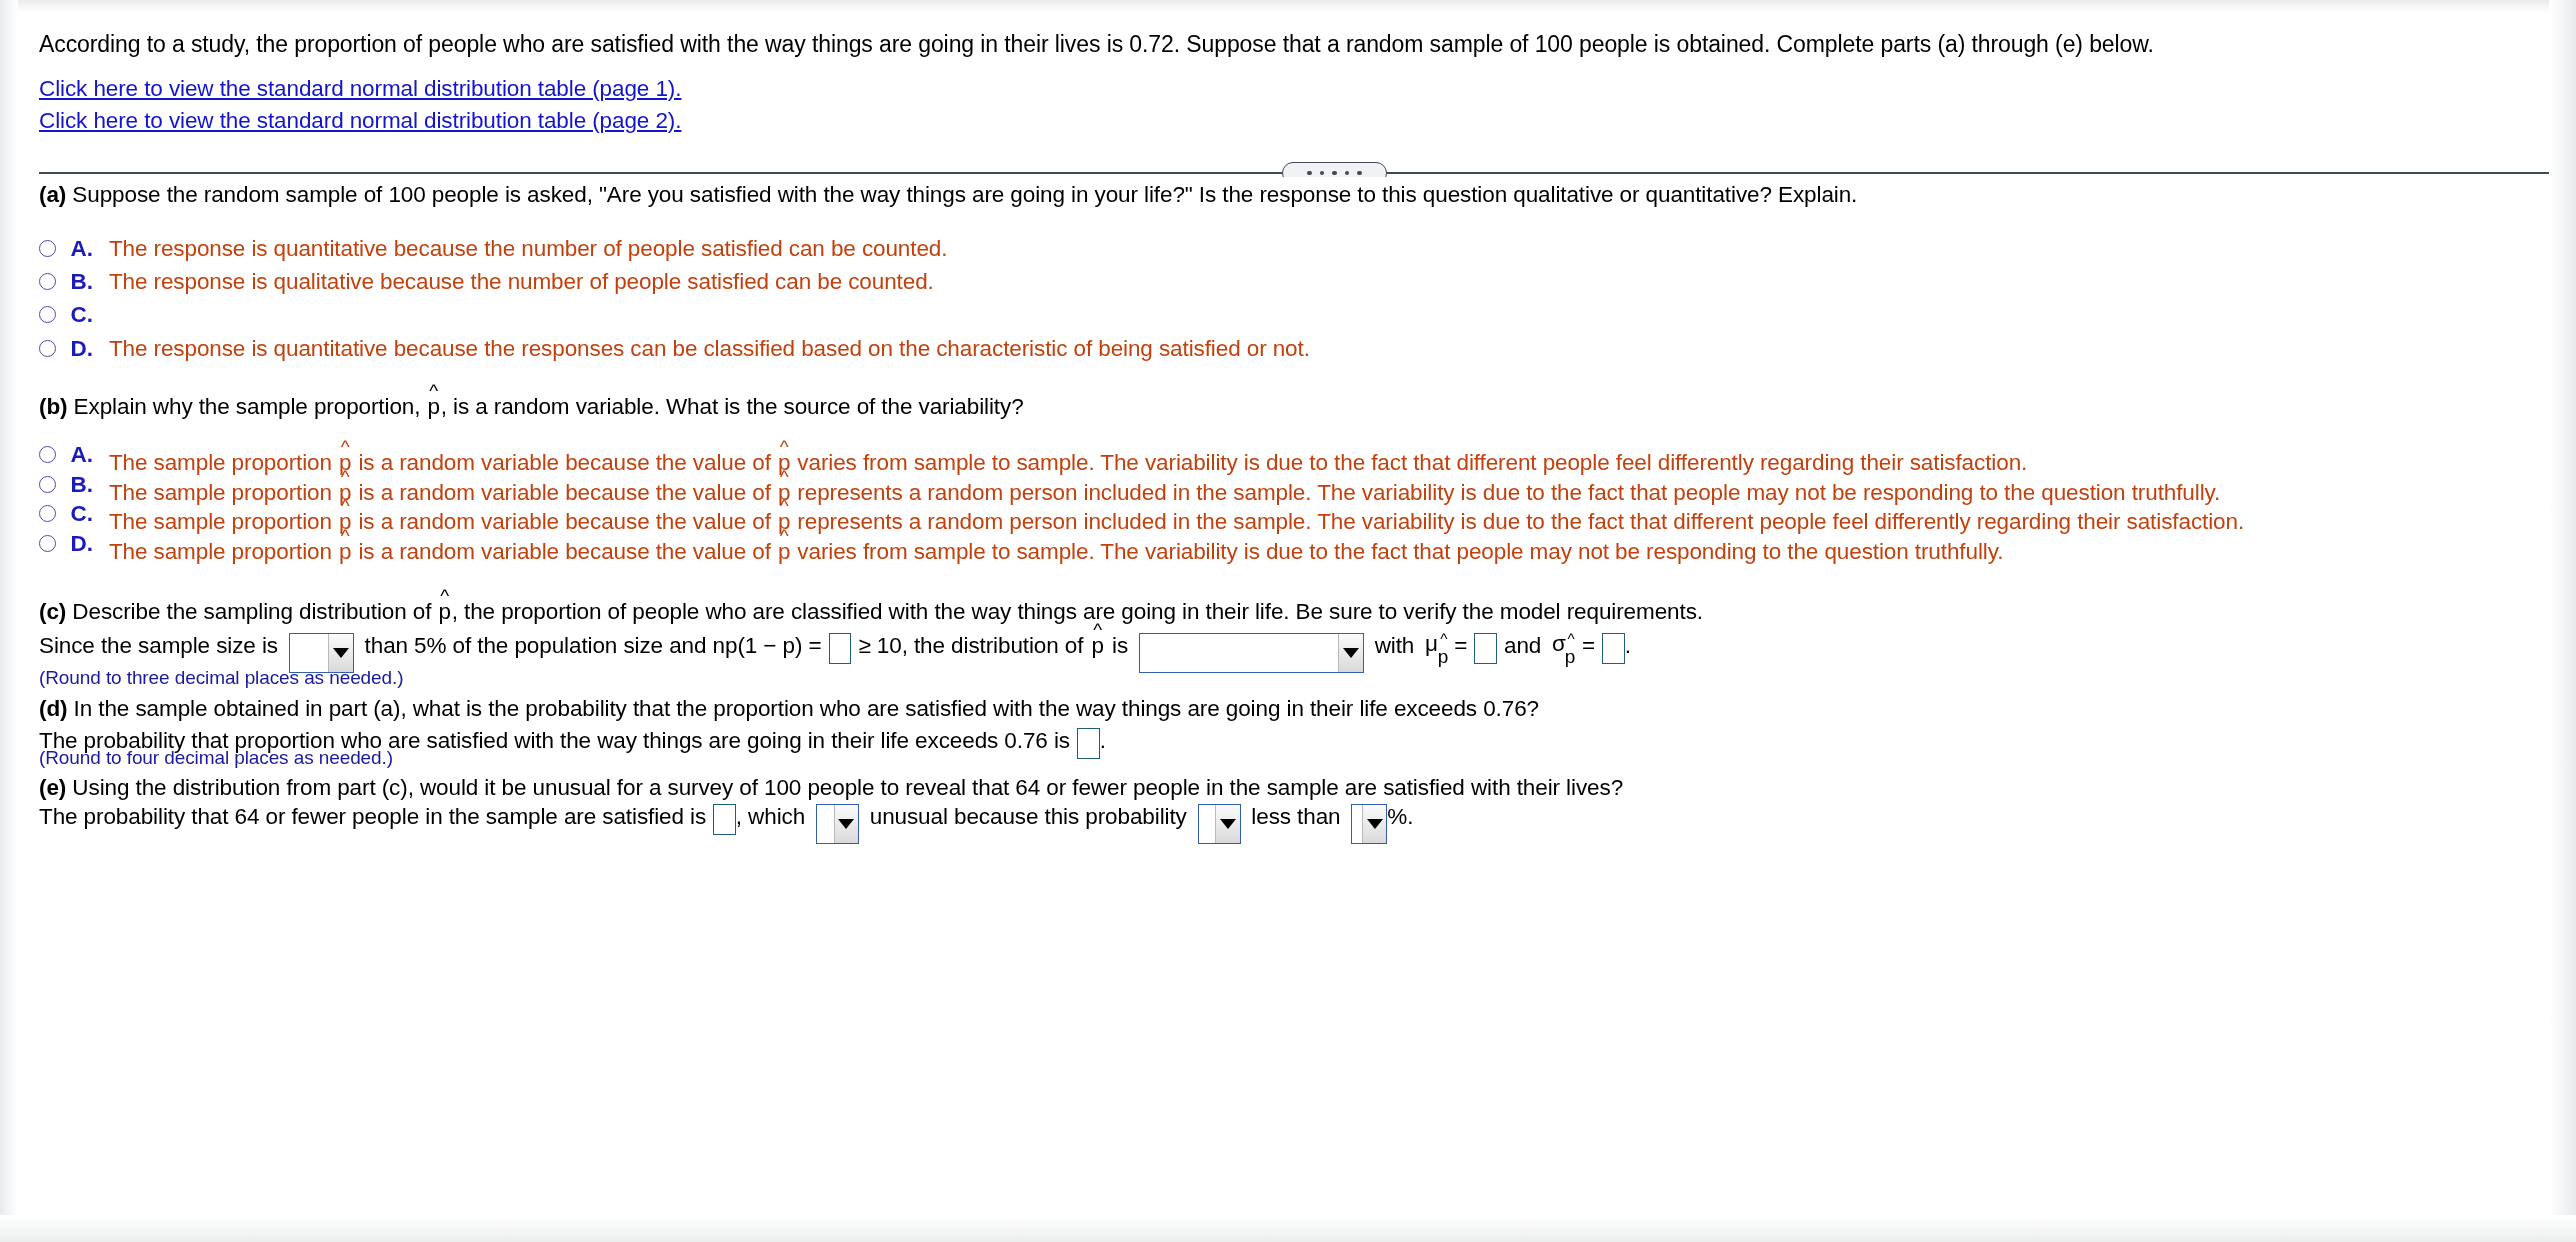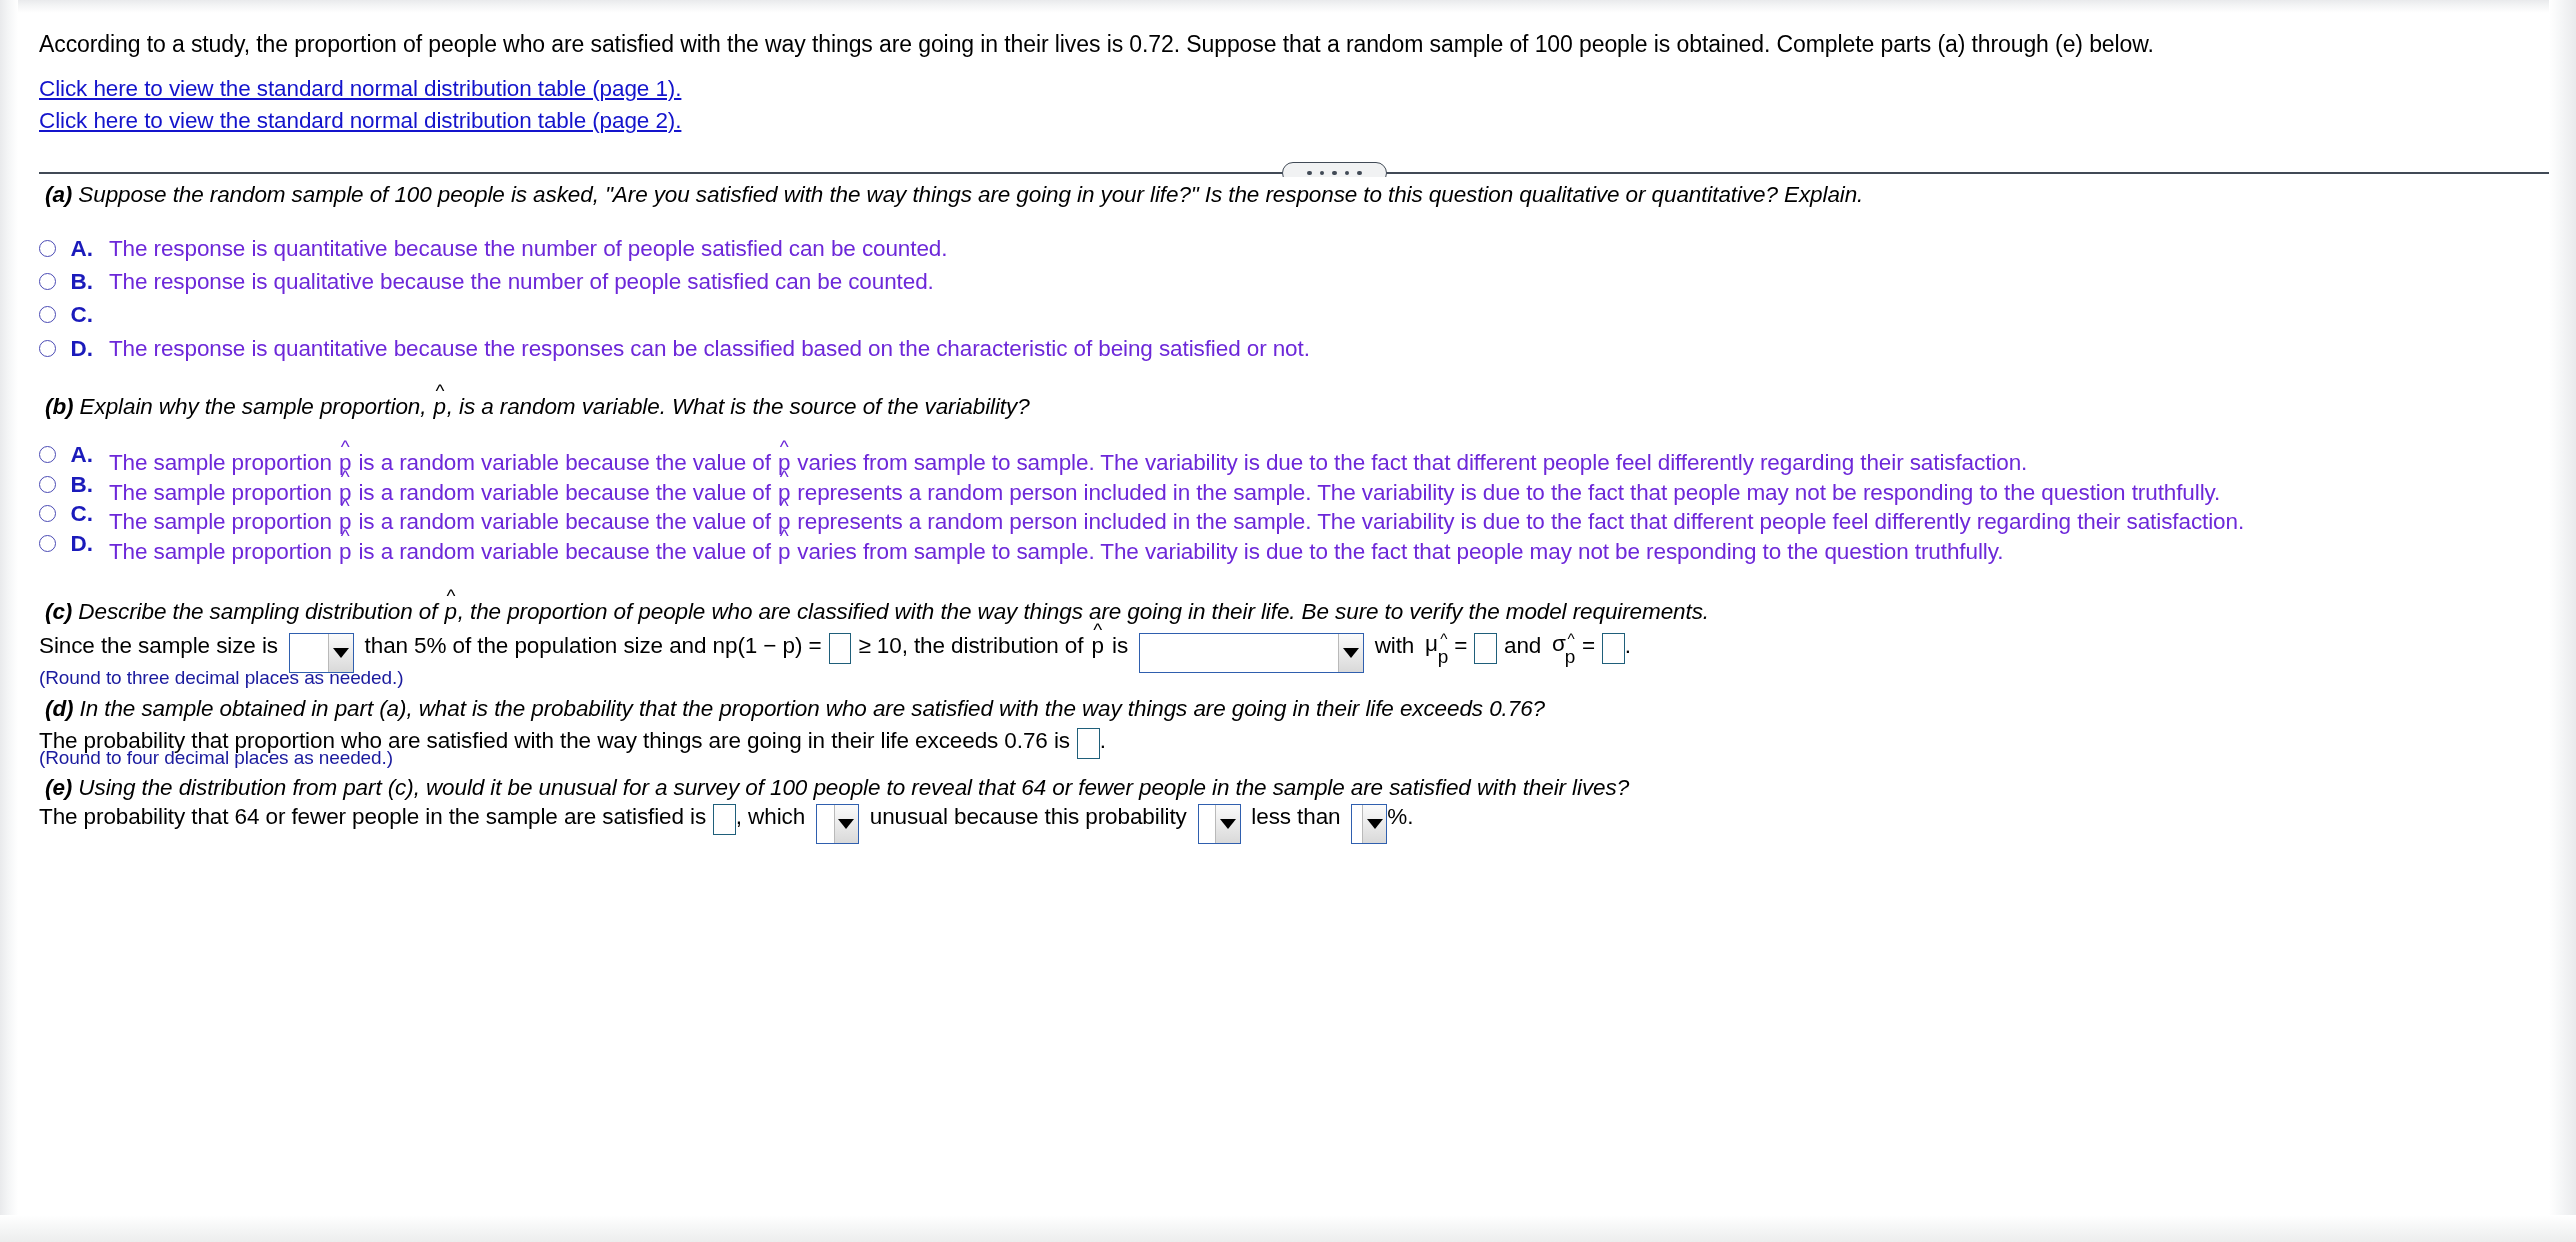--- a/index.html
+++ b/index.html
@@ -128,26 +128,25 @@
     position: absolute;
     left: 0;
     top: 164px;
     width: 2531px;
     height: 1038px;
     background: #ffffff;
   }
 
   .prompt {
     position: absolute;
-    left: 27px;
+    left: 21px;
     font-size: 22.5px;
     color: #000000;
     white-space: nowrap;
     letter-spacing: -0.1px;
-    font-style: italic;
   }
   .prompt b { font-weight: bold; }
 
   
   .phat {
     display: inline-block;
     position: relative;
     padding: 0 0.9px;
   }
   .phat .hat {
@@ -182,21 +181,21 @@
   }
   .choice-letter {
     font-size: 22.5px;
     font-weight: bold;
     color: #1b1bbb;
     margin-left: 14.4px;
     flex: none;
   }
   .choice-text {
     font-size: 22.5px;
-    color: #6d28d9;
+    color: #c2410c;
     margin-left: 16px;
     letter-spacing: -0.1px;
   }
   .choice-text-lower {
     margin-top: 8px;
   }
 
   
   .answer-row {
     position: absolute;

